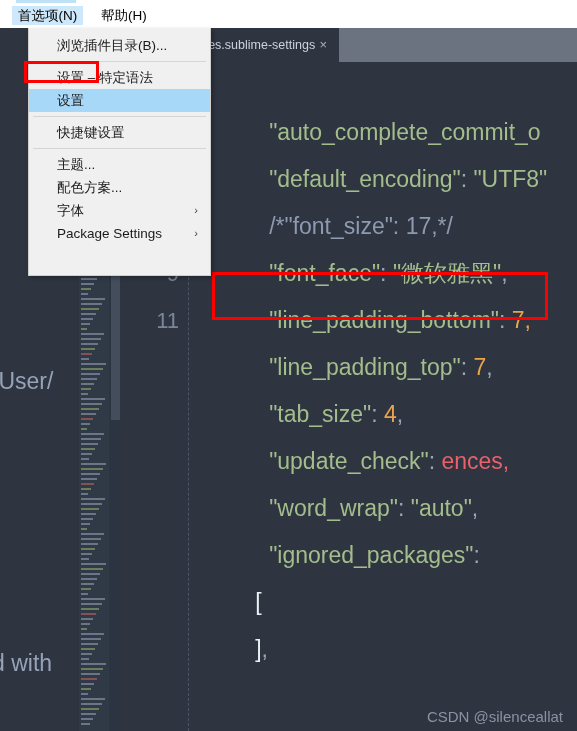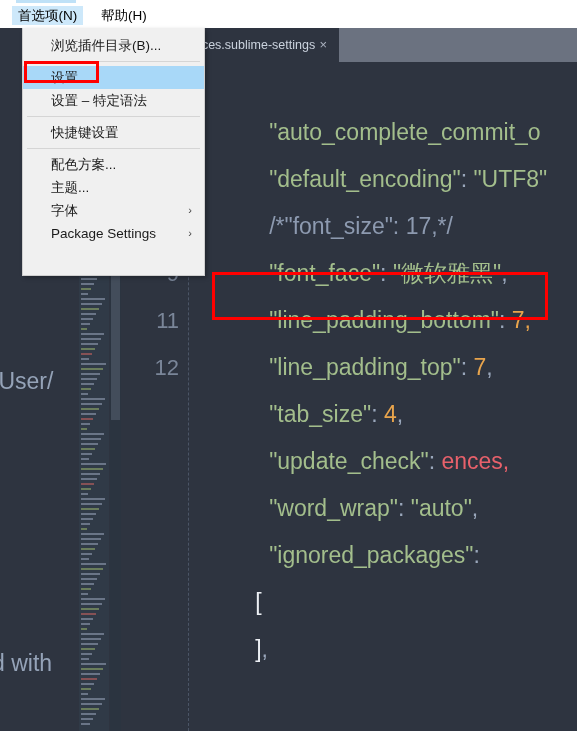--- a/index.html
+++ b/index.html
@@ -45,21 +45,21 @@
     left: 12px;
     background: #cde8fa;
   }
   .menu-title.plain {
     left: 95px;
   }
 
   
   .dropdown {
     position: absolute;
-    left: 22px; top: 28px;
+    left: 28px; top: 28px;
     width: 183px;
     height: 248px;
     background: #f0f0f0;
     border: 1px solid #cfcfcf;
     border-top: none;
     box-shadow: 2px 2px 4px rgba(0,0,0,0.28);
     z-index: 50;
     box-sizing: border-box;
   }
   .menu-item {
@@ -450,21 +450,20 @@
       </div>
     </div>
 
     <div class="gutter">
       <div class="gutter-line">5</div>
       <div class="gutter-line">6</div>
       <div class="gutter-line">7</div>
       <div class="gutter-line">8</div>
       <div class="gutter-line">9</div>
       <div class="gutter-line">11</div>
-      <div class="gutter-line">12</div>
     </div>
     <div class="gutter-dots"></div>
 
     <div class="code">
 
       <div class="code-line">
         <span class="c-str">"auto_complete_commit_o</span>
       </div>
 
       <div class="code-line">
@@ -509,59 +508,60 @@
 
       <div class="code-line noindent">
         <span class="c-brack">]</span><span class="c-punct">,</span>
       </div>
 
     </div>
   </div>
 
   <div class="anno-fontface"></div>
 
+  <div class="watermark">CSDN @silenceallat</div>
 
   <div class="menubar">
     <div class="menubar-strip"></div>
     <div class="menu-title active">首选项(N)</div>
     <div class="menu-title plain">帮助(H)</div>
   </div>
 
   <div class="dropdown">
     <div class="menu-pad-top"></div>
 
     <div class="menu-item">
       <span>浏览插件目录(B)...</span>
     </div>
 
     <div class="menu-sep"></div>
 
+    <div class="menu-item">
+      <span>设置 – 特定语法</span>
+    </div>
+
     <div class="menu-item highlight">
       <span>设置</span>
     </div>
 
-    <div class="menu-item">
-      <span>设置 – 特定语法</span>
-    </div>
-
 
     <div class="menu-sep"></div>
 
     <div class="menu-item">
       <span>快捷键设置</span>
     </div>
 
     <div class="menu-sep"></div>
 
     <div class="menu-item">
+      <span>主题...</span>
+    </div>
+
+    <div class="menu-item">
       <span>配色方案...</span>
-    </div>
-
-    <div class="menu-item">
-      <span>主题...</span>
     </div>
 
     <div class="menu-item">
       <span>字体</span>
       <span class="submenu-arrow">›</span>
     </div>
 
     <div class="menu-item">
       <span>Package Settings</span>
       <span class="submenu-arrow">›</span>

